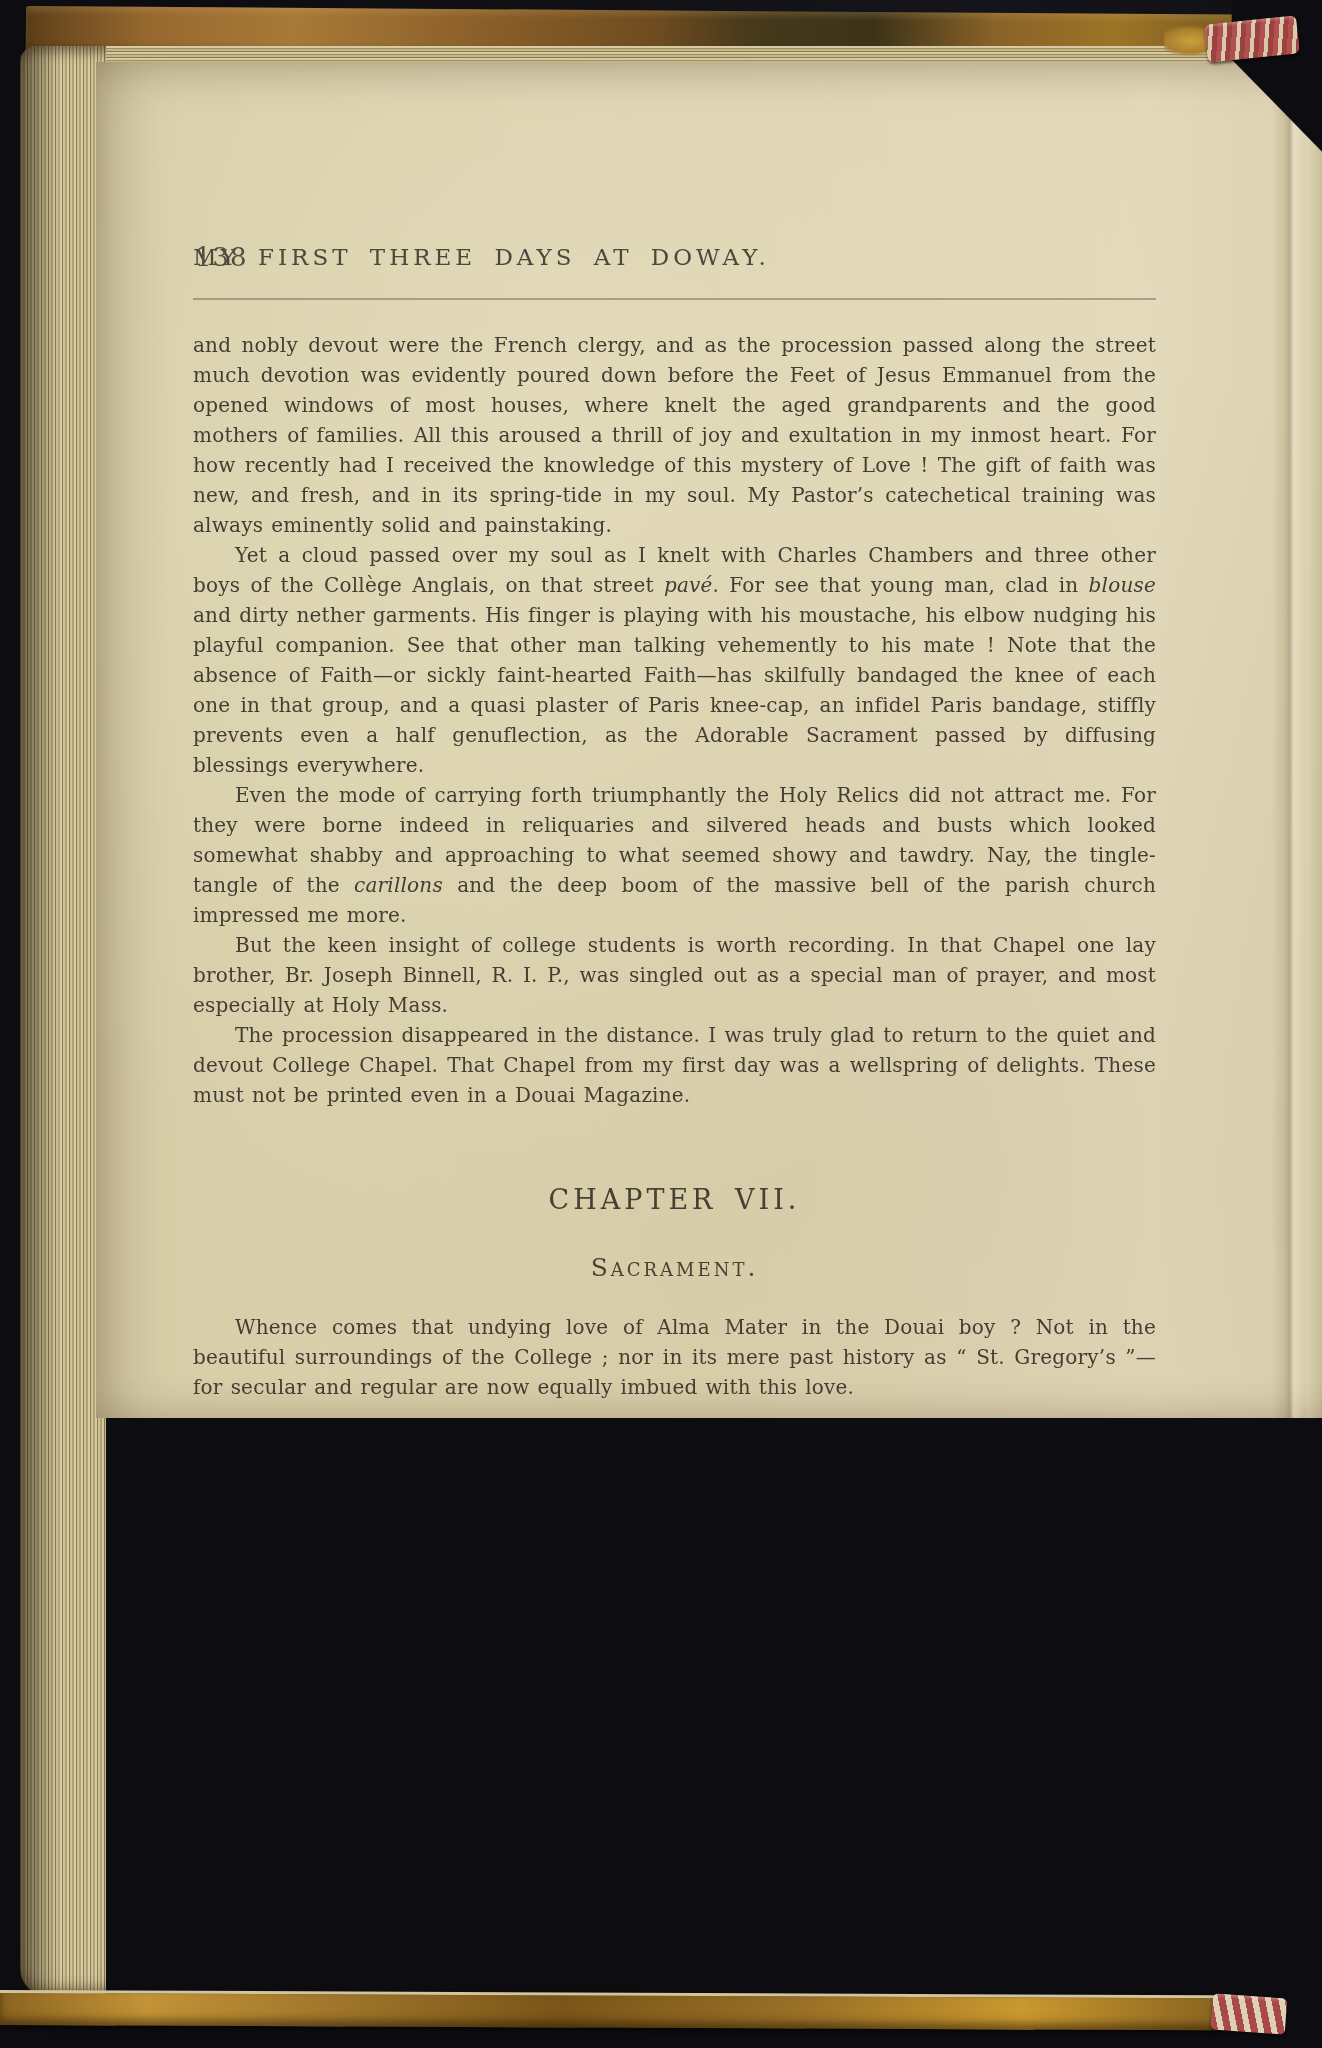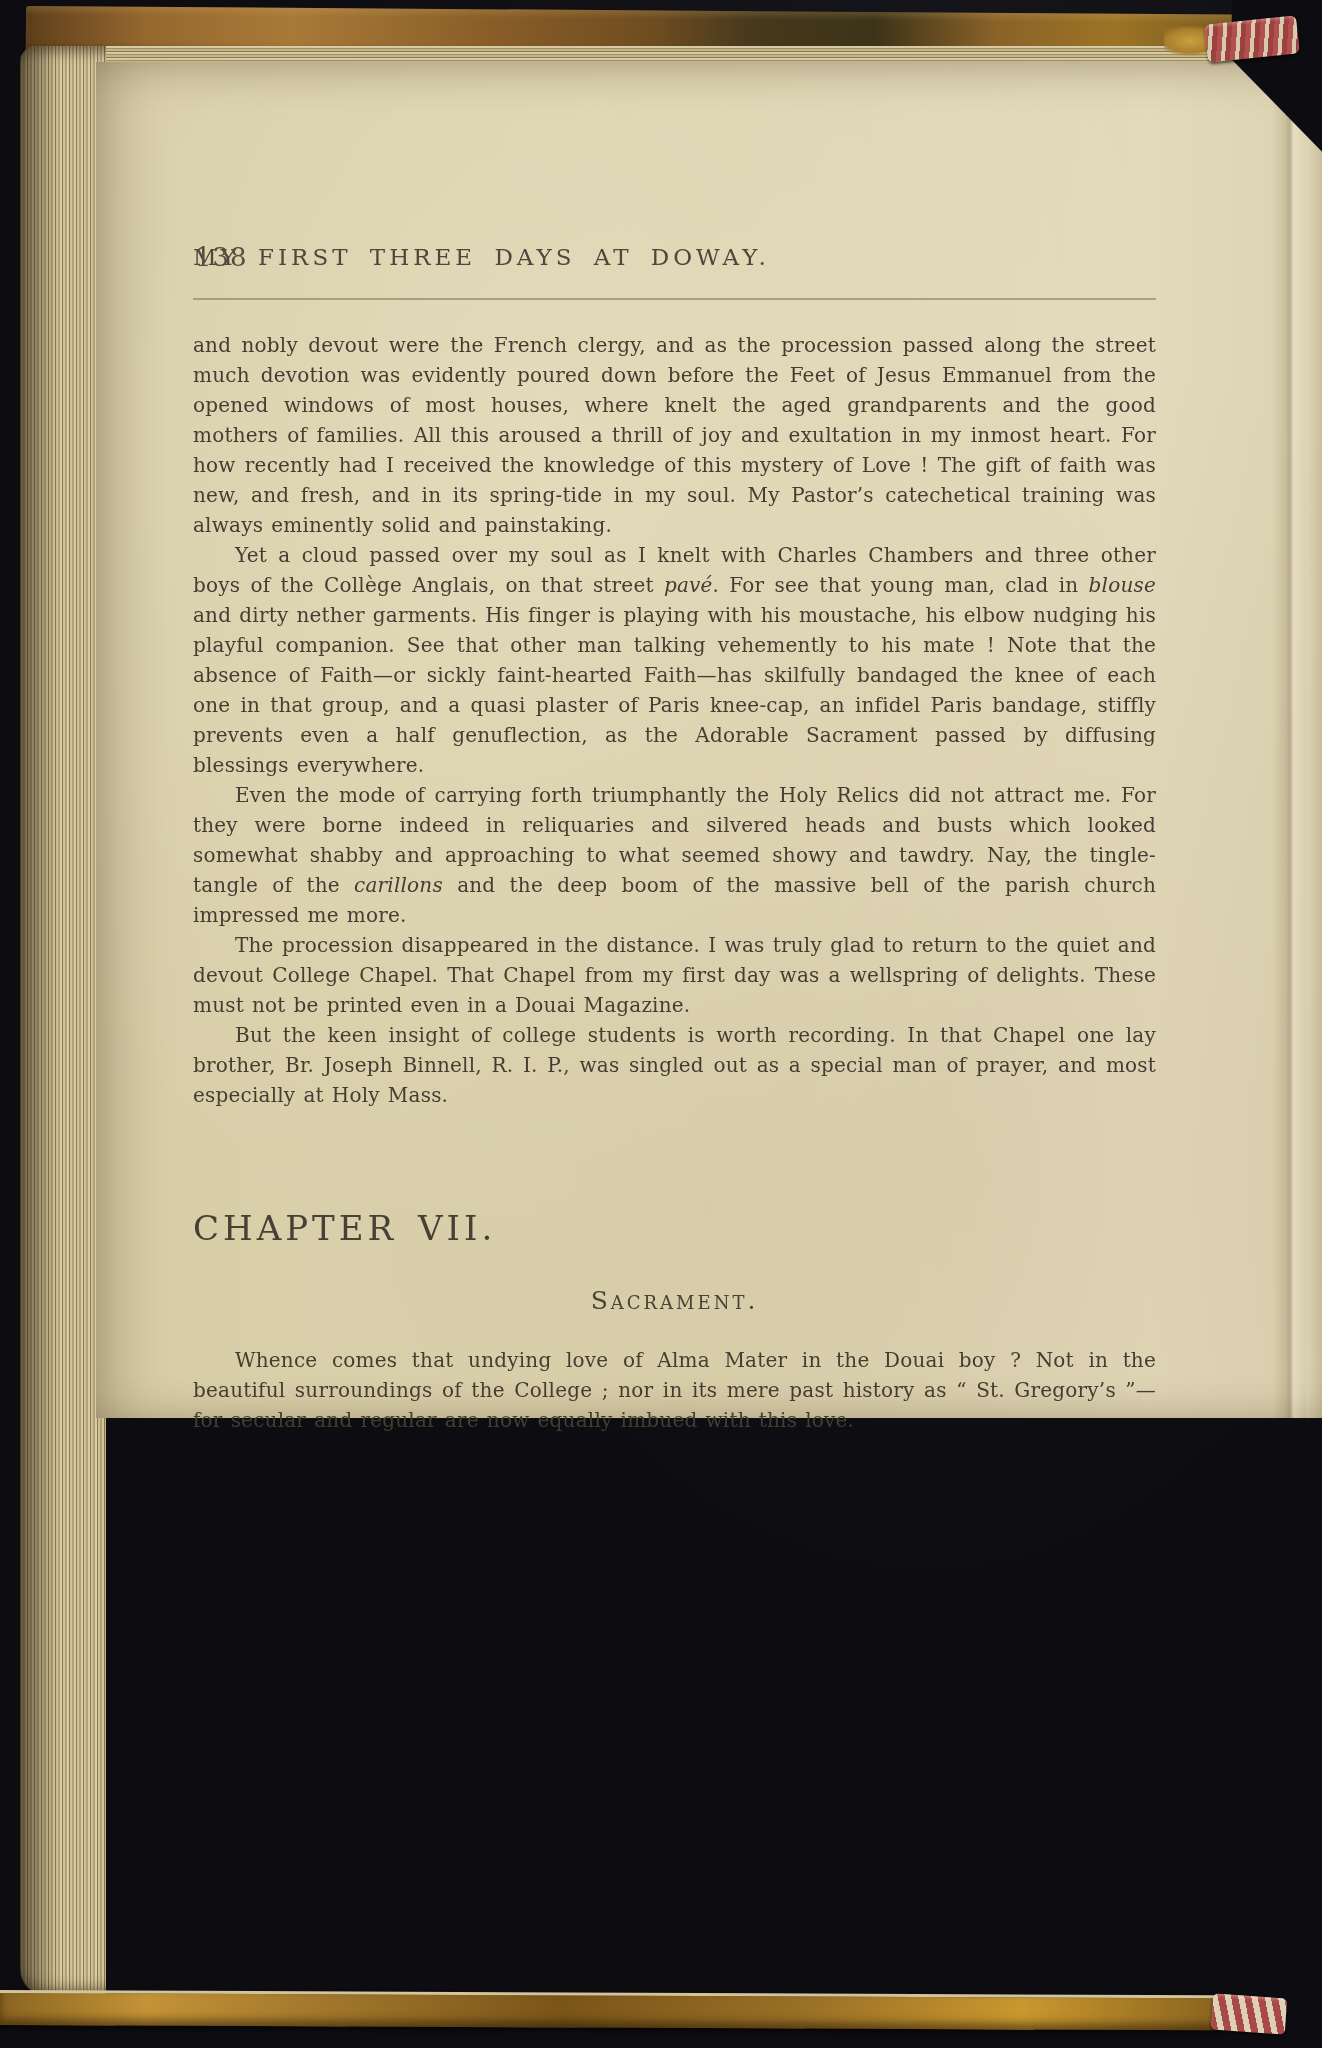--- a/index.html
+++ b/index.html
@@ -132,21 +132,21 @@
     opacity:.55;height:0;
   }
   .body-text{margin-top:30px;}
   .para{
     margin:0;font-size:20px;line-height:30px;text-align:justify;
     word-spacing:1.5px;letter-spacing:.2px;color:var(--ink);
   }
   .para.indent{text-indent:42px;}
   .para em{font-style:italic;}
   .chapter-heading{
-    margin-top:98px;font-size:34px;
+    text-align:center;margin-top:74px;font-size:27px;
     letter-spacing:4px;word-spacing:6px;color:#474034;
   }
   .chapter-subheading{
     text-align:center;margin-top:38px;font-size:25px;
     font-variant:small-caps;letter-spacing:3px;color:#4a4336;
   }
 </style>
 </head>
 <body>
 
@@ -163,22 +163,22 @@
     <div class="running-head">
       <span class="folio">138</span>
       <div class="head-title">MY FIRST THREE DAYS AT DOWAY.</div>
     </div>
     <hr class="head-rule">
 
     <div class="body-text">
         <p class="para"><span>and nobly devout were the French clergy, and as the procession passed along the street much devotion was evidently poured down before the Feet of Jesus Emmanuel from the opened windows of most houses, where knelt the aged grandparents and the good mothers of families. All this aroused a thrill of joy and exultation in my inmost heart. For how recently had I received the knowledge of this mystery of Love ! The gift of faith was new, and fresh, and in its spring-tide in my soul. My Pastor’s catechetical training was always eminently solid and painstaking.</span></p>
         <p class="para indent"><span>Yet a cloud passed over my soul as I knelt with Charles Chambers and three other boys of the Collège Anglais, on that street </span><em>pavé</em><span>. For see that young man, clad in </span><em>blouse</em><span> and dirty nether garments. His finger is playing with his moustache, his elbow nudging his playful companion. See that other man talking vehemently to his mate ! Note that the absence of Faith—or sickly faint-hearted Faith—has skilfully bandaged the knee of each one in that group, and a quasi plaster of Paris knee-cap, an infidel Paris bandage, stiffly prevents even a half genuflection, as the Adorable Sacrament passed by diffusing blessings everywhere.</span></p>
         <p class="para indent"><span>Even the mode of carrying forth triumphantly the Holy Relics did not attract me. For they were borne indeed in reliquaries and silvered heads and busts which looked somewhat shabby and approaching to what seemed showy and tawdry. Nay, the tingle-tangle of the </span><em>carillons</em><span> and the deep boom of the massive bell of the parish church impressed me more.</span></p>
+        <p class="para indent"><span>But the keen insight of college students is worth recording. In that Chapel one lay brother, Br. Joseph Binnell, R. I. P., was singled out as a special man of prayer, and most especially at Holy Mass.</span></p>
         <p class="para indent"><span>The procession disappeared in the distance. I was truly glad to return to the quiet and devout College Chapel. That Chapel from my first day was a wellspring of delights. These must not be printed even in a Douai Magazine.</span></p>
-        <p class="para indent"><span>But the keen insight of college students is worth recording. In that Chapel one lay brother, Br. Joseph Binnell, R. I. P., was singled out as a special man of prayer, and most especially at Holy Mass.</span></p>
       </div>
 
     <div class="chapter-heading">CHAPTER VII.</div>
     <div class="chapter-subheading">Sacrament.</div>
 
     <div class="body-text">
         <p class="para indent"><span>Whence comes that undying love of Alma Mater in the Douai boy ? Not in the beautiful surroundings of the College ; nor in its mere past history as “ St. Gregory’s ”—for secular and regular are now equally imbued with this love.</span></p>
       </div>
   </div>
 </div>

